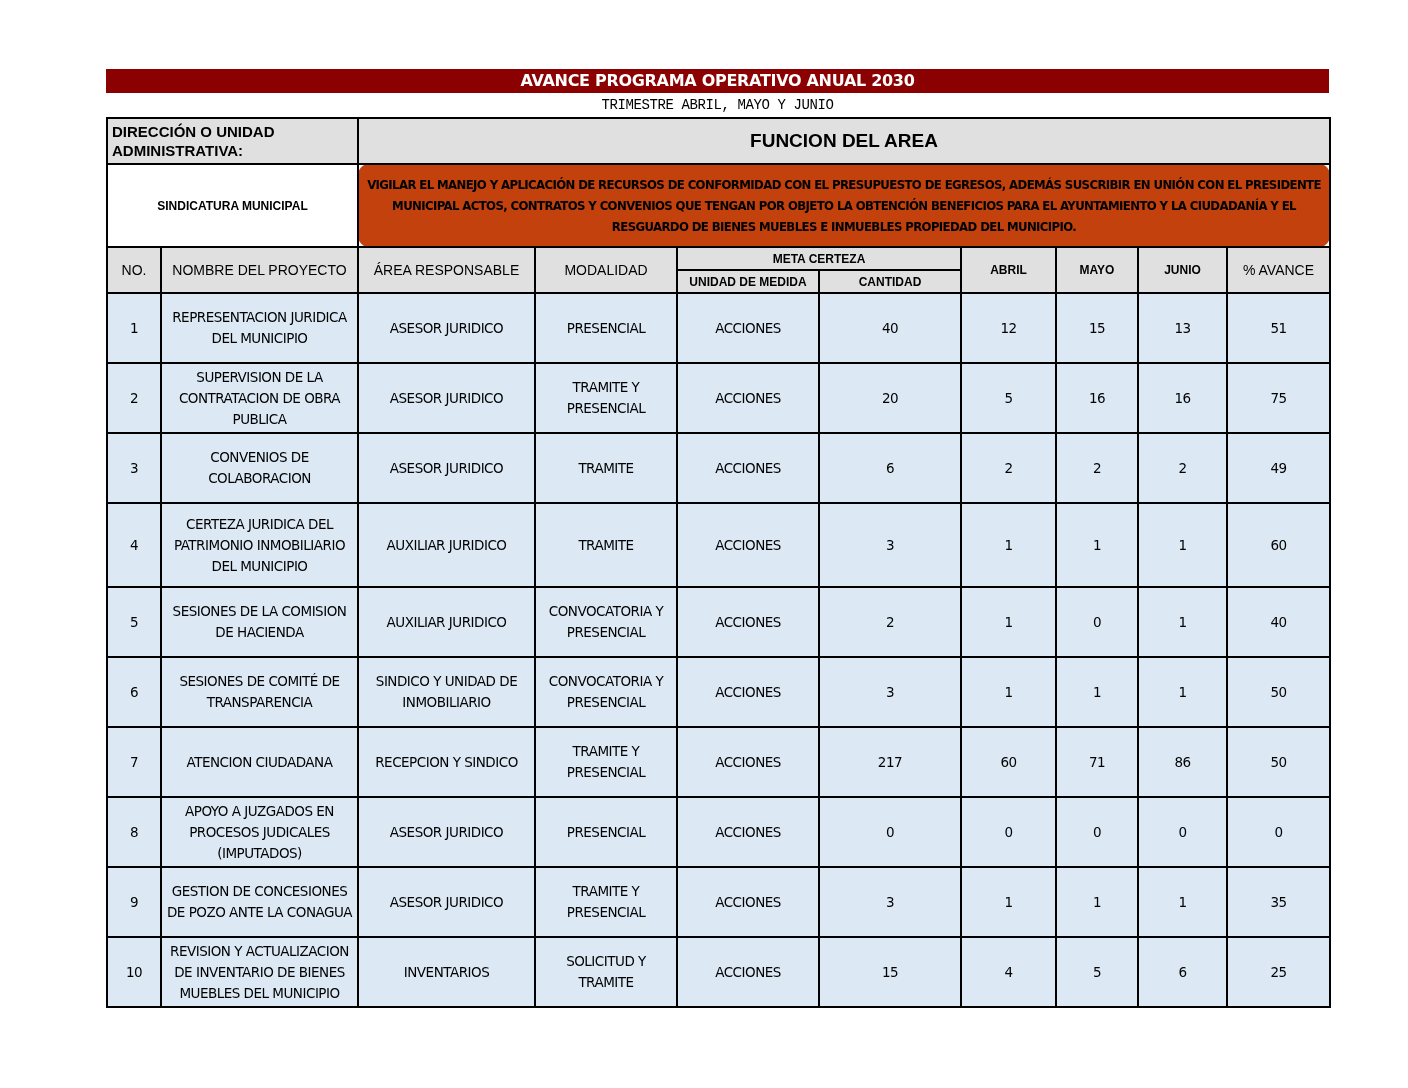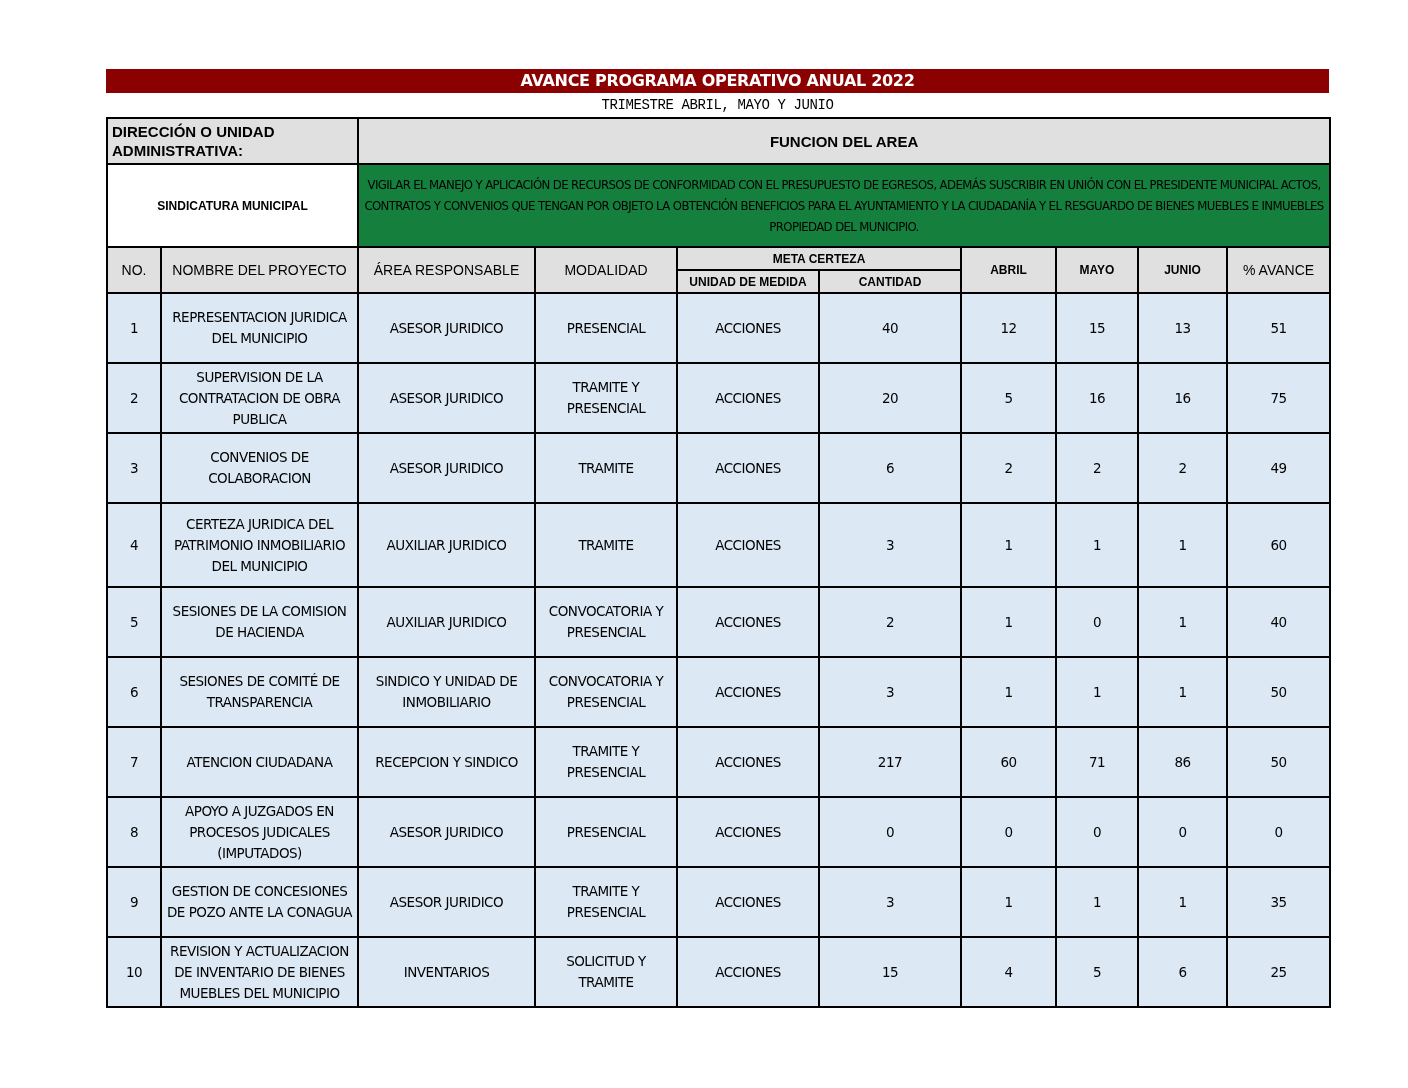--- a/index.html
+++ b/index.html
@@ -3,31 +3,31 @@
 <meta charset="utf-8">
 <style>
   html, body { margin:0; padding:0; background:#ffffff; }
   body { width:1408px; height:1088px; position:relative; overflow:hidden; font-family:"Liberation Sans", sans-serif; color:#000; }
   .banner { position:absolute; left:106px; top:69px; width:1223px; height:24px; background:#8b0000; color:#fff; font-weight:bold; font-size:16px; text-align:center; line-height:24px; font-family:"DejaVu Sans", sans-serif; letter-spacing:-0.3px; }
   .subtitle { position:absolute; left:106px; top:95px; width:1223px; height:20px; text-align:center; font-size:14px; line-height:20px; font-family:Liberation Mono, monospace; letter-spacing:-0.4px; }
   table.main { position:absolute; left:106px; top:117px; width:1223px; border-collapse:collapse; table-layout:fixed; }
   table.main td { border:2px solid #000; text-align:center; vertical-align:middle; padding:0 3px; box-sizing:border-box; }
   .hdr-gray { background:#e0e0e0; font-weight:bold; font-size:14px; }
   .top-left { text-align:left !important; font-size:15px; font-weight:bold; line-height:19px; padding-left:4px !important; }
-  .func-hdr { font-size:15px; font-weight:bold; }
+  .func-hdr { font-size:19px; font-weight:bold; }
   .sind { font-size:12px; font-weight:bold; background:#fff; }
-  .func-text { background:#15803d; font-size:13px; font-weight:normal; line-height:21px; font-family:"DejaVu Sans Condensed","DejaVu Sans", sans-serif; letter-spacing:-0.6px; padding:0 4px !important; }
+  .func-text { background:#c2410c; font-size:13px; font-weight:bold; line-height:21px; font-family:"DejaVu Sans Condensed","DejaVu Sans", sans-serif; letter-spacing:-0.6px; padding:0 4px !important;border-radius:11px; }
   .col-hdr { background:#e0e0e0; font-weight:normal; font-size:14px; }
   .col-hdr-small { background:#e0e0e0; font-weight:bold; font-size:12px; }
   tr.data td { background:#dce9f5; font-size:13.5px; line-height:21px; font-family:"DejaVu Sans", sans-serif; letter-spacing:-0.5px; }
 </style>
 </head>
 <body>
 
-<div class="banner">AVANCE PROGRAMA OPERATIVO ANUAL 2022</div>
+<div class="banner">AVANCE PROGRAMA OPERATIVO ANUAL 2030</div>
 <div class="subtitle">TRIMESTRE ABRIL, MAYO Y JUNIO</div>
 
 <table class="main">
   <colgroup>
     <col style="width:54px">
       <col style="width:197px">
       <col style="width:177px">
       <col style="width:142px">
     <col style="width:142px">
       <col style="width:142px">

